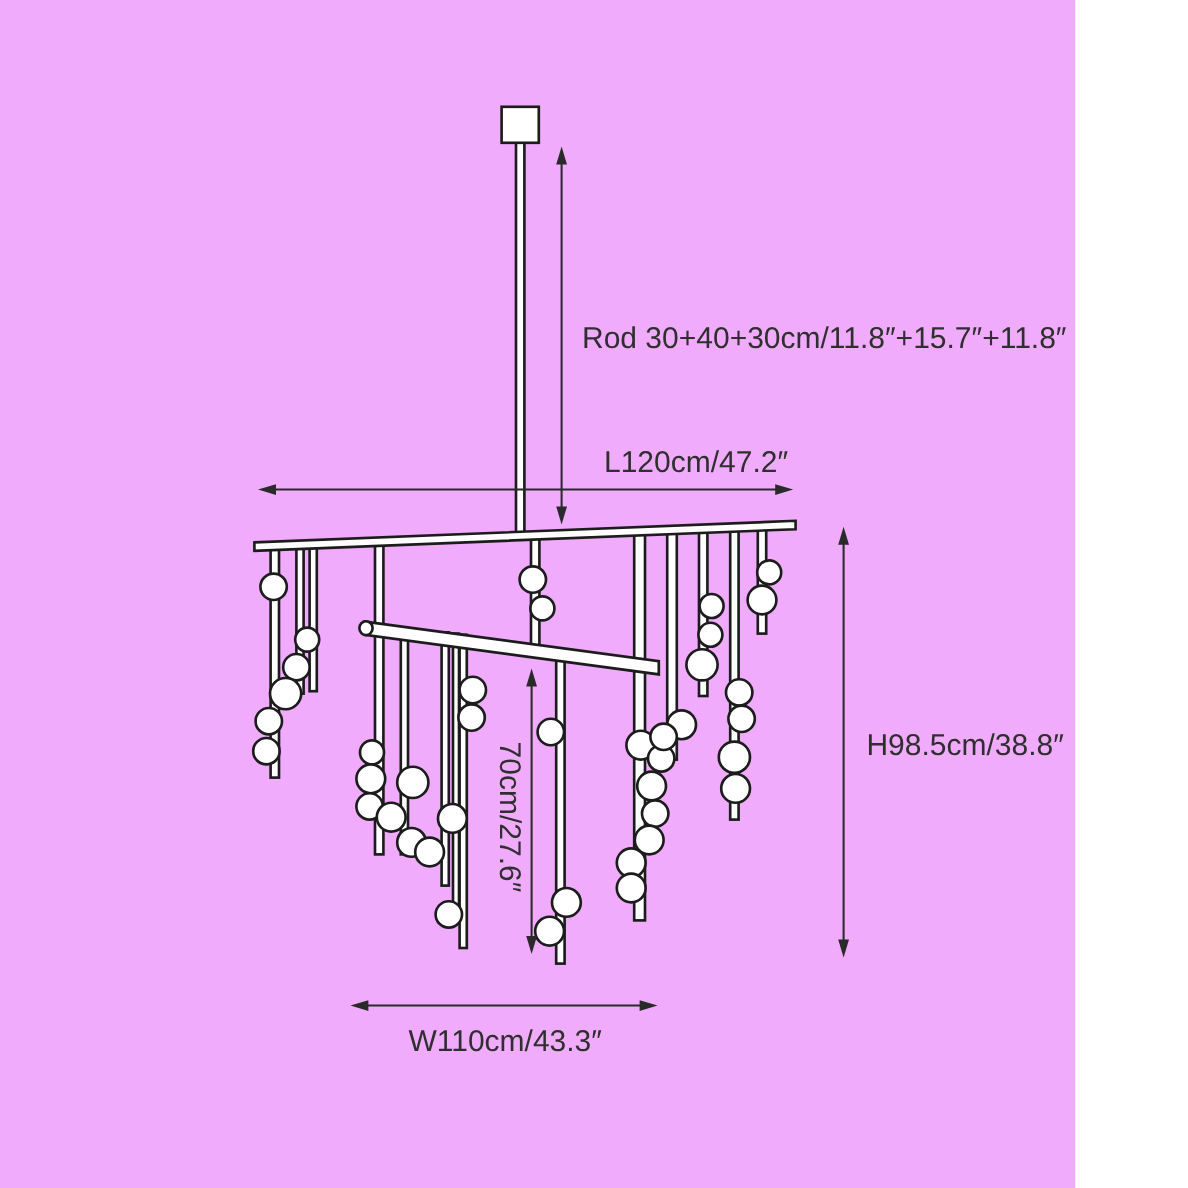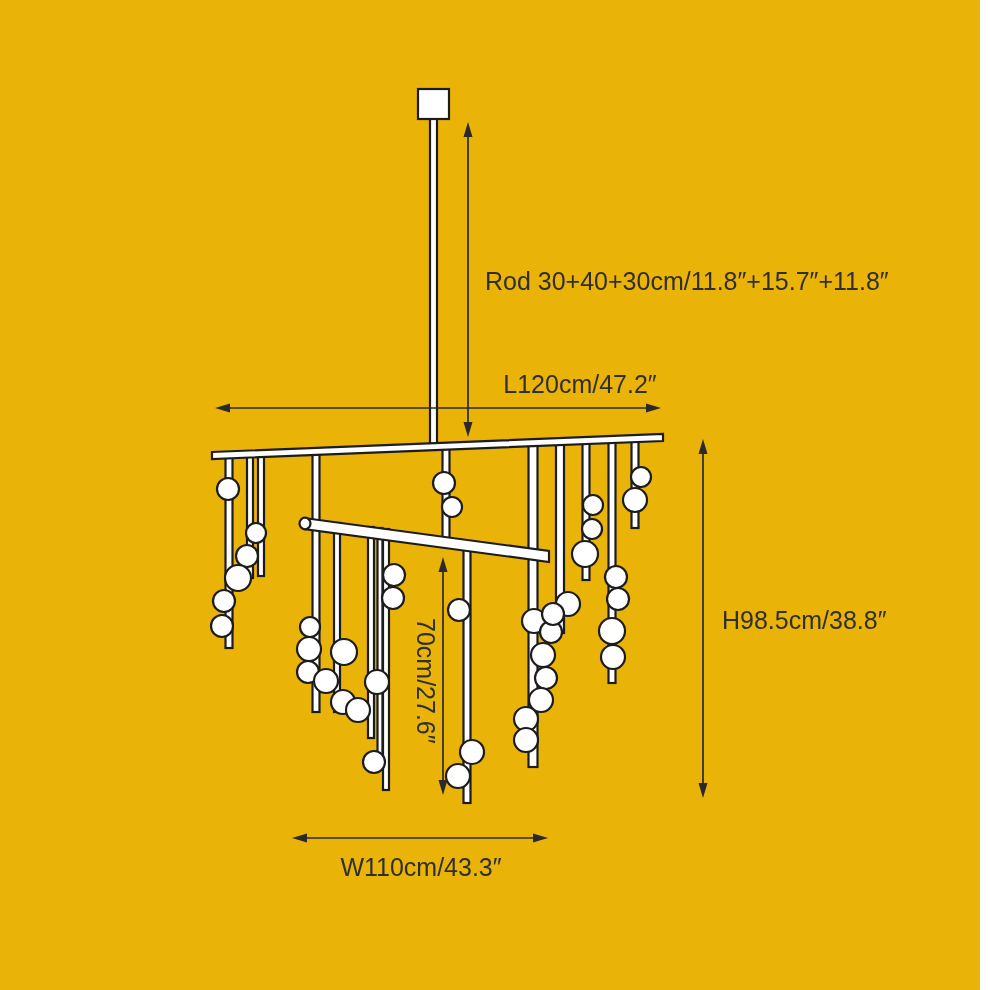--- a/index.html
+++ b/index.html
@@ -1,16 +1,16 @@
 <!DOCTYPE html>
 <html><head>
 <meta charset="utf-8">
 <style>
   html,body{margin:0;padding:0;background:#ffffff;}
-  #stage{position:relative;width:980px;height:990px;background:#eab308;overflow:hidden;}
+  #stage{position:relative;width:896px;height:990px;background:#f0abfc;overflow:hidden;}
   svg{position:absolute;left:0;top:0;}
   svg text{font-family:"Liberation Sans", sans-serif;font-size:25px;fill:#2f2f2f;}
   .struct{fill:#ffffff;stroke:#1c1c1c;stroke-width:2.2;}
   .dim{stroke:#2a2a2a;stroke-width:1.7;fill:none;}
   .dimhead{fill:#2a2a2a;stroke:none;}
 </style>
 </head>
 <body>
 
 <div id="stage">

